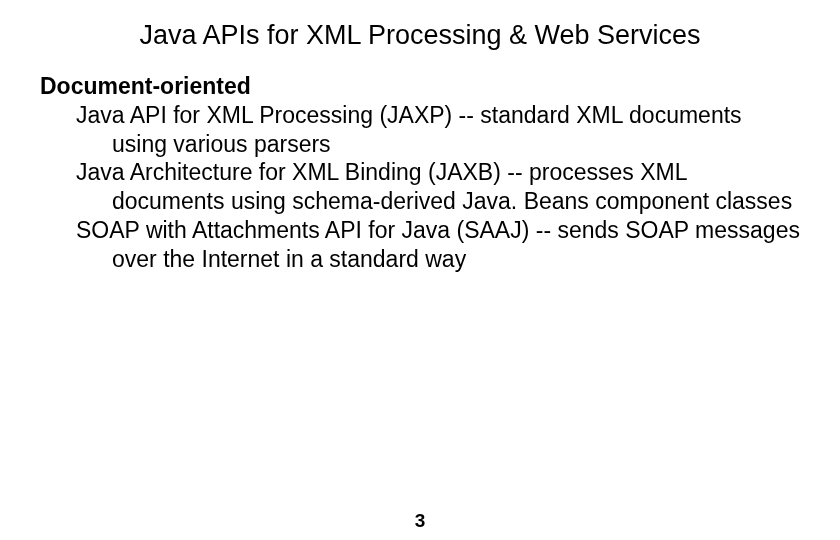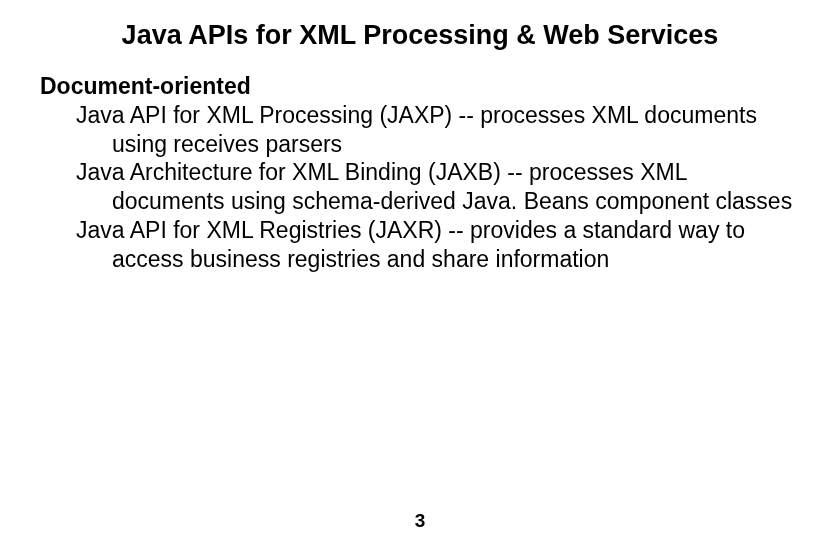--- a/index.html
+++ b/index.html
@@ -7,21 +7,21 @@
     width: 840px;
     height: 540px;
     background: #fff;
     font-family: Arial, Helvetica, sans-serif;
     color: #000;
     padding: 20px 40px 10px 40px;
     position: relative;
   }
   .title {
     font-size: 27px;
-    font-weight: bold;
+    font-weight: normal;
     text-align: center;
     margin-bottom: 18px;
     margin-left: 40px;
     margin-right: 40px;
   }
   .content {
     font-size: 23px;
     line-height: 1.25;
   }
   .section-head {
@@ -44,18 +44,18 @@
     font-weight: bold;
   }
 </style>
 </head>
 <body>
 
 <div class="title">Java APIs for XML Processing &amp; Web Services</div>
 
 <div class="content">
   <div class="section-head">Document-oriented</div>
-  <div class="item">Java API for XML Processing (JAXP) -- processes XML documents using receives parsers</div>
+  <div class="item">Java API for XML Processing (JAXP) -- standard XML documents using various parsers</div>
   <div class="item">Java Architecture for XML Binding (JAXB) -- processes XML documents using schema-derived Java. Beans  component classes</div>
-  <div class="item">Java API for XML Registries (JAXR) -- provides a standard way to access business registries and share information</div>
+  <div class="item">SOAP with Attachments API for Java (SAAJ) -- sends SOAP messages over the Internet in a standard way</div>
 </div>
 
 <div class="page-num">3</div>
 
 </body></html>

